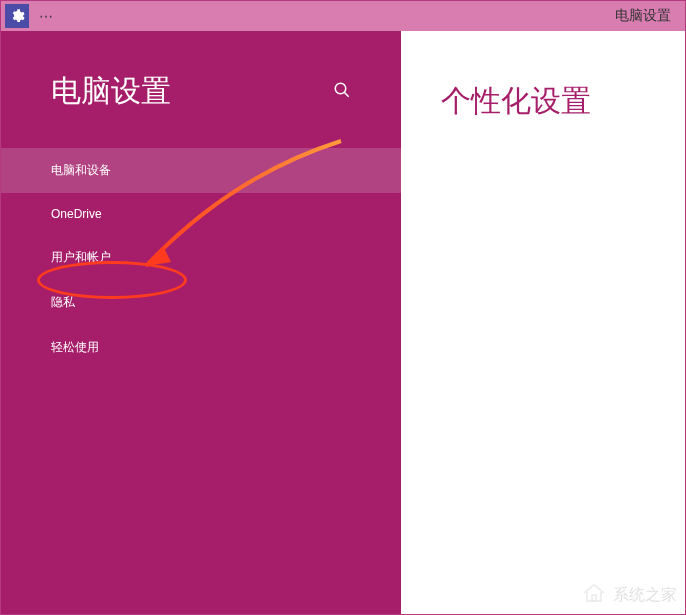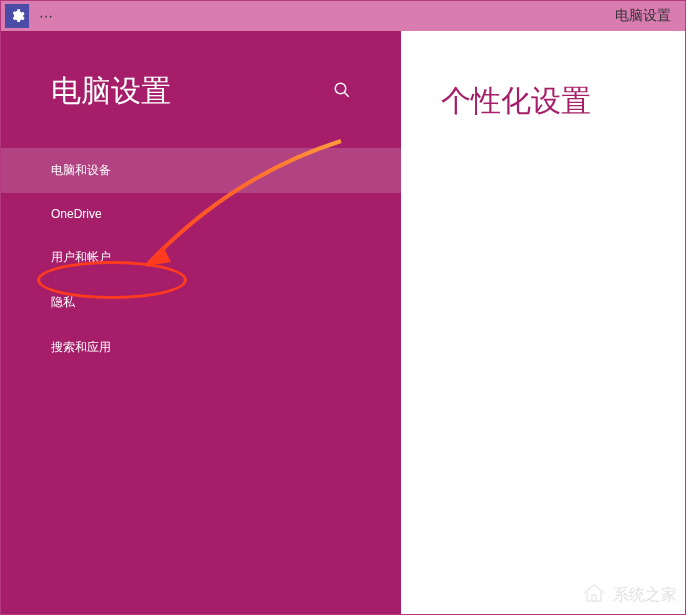--- a/index.html
+++ b/index.html
@@ -152,21 +152,21 @@
         <svg viewBox="0 0 24 24">
             <circle cx="10" cy="10" r="7"></circle>
             <line x1="21" y1="21" x2="15" y2="15"></line>
           </svg>
       </div>
     </div>
     <div class="sidebar-item active"><span>电脑和设备</span></div>
     <div class="sidebar-item"><span>OneDrive</span></div>
     <div class="sidebar-item"><span>用户和帐户</span></div>
     <div class="sidebar-item"><span>隐私</span></div>
-    <div class="sidebar-item"><span>搜索和应用</span></div>
+    <div class="sidebar-item"><span>轻松使用</span></div>
   </div>
   <div class="main">
     <div class="main-title">个性化设置</div>
   </div>
 </div>
 
 <div class="highlight-ellipse"></div>
 <svg class="arrow-svg" viewBox="0 0 230 150">
   <defs>
     <linearGradient id="arrGrad" x1="0%" y1="0%" x2="100%" y2="0%">

